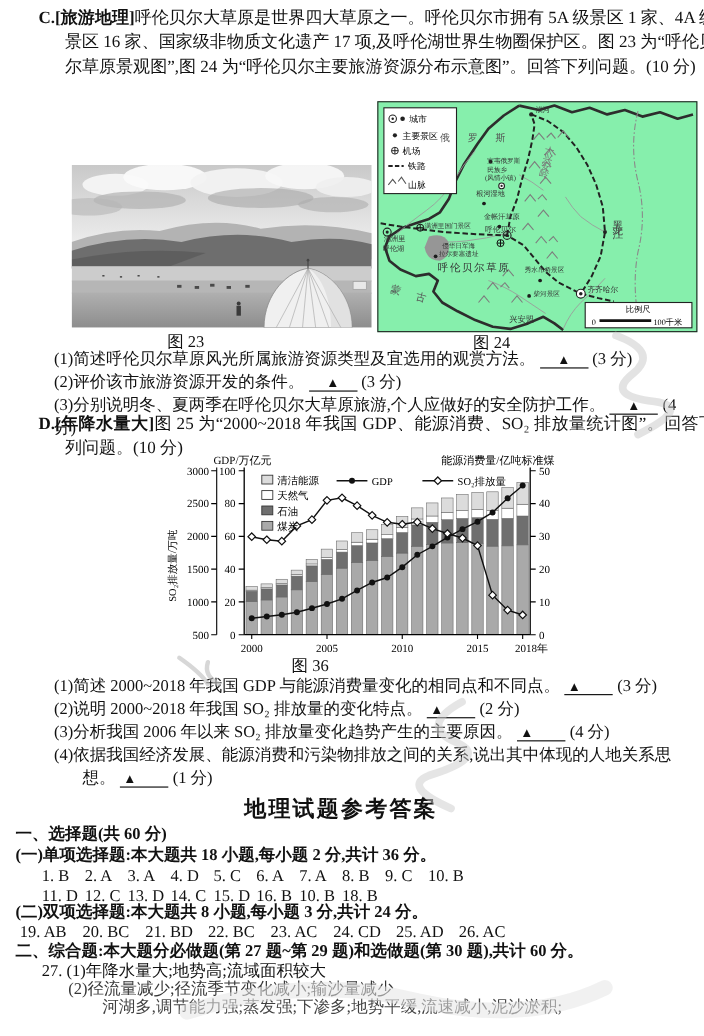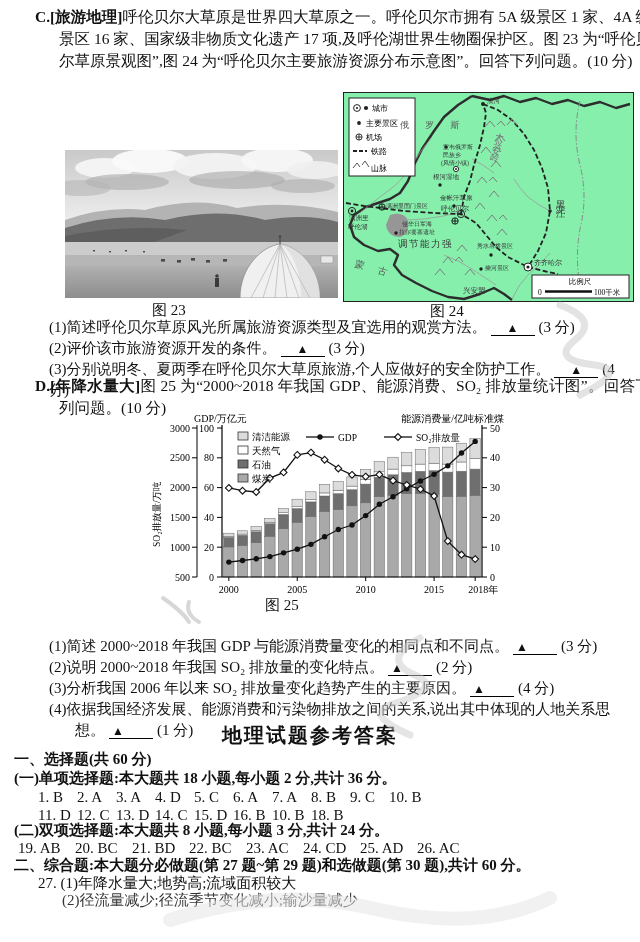--- a/index.html
+++ b/index.html
@@ -208,21 +208,21 @@
   <div class="ml" style="left:99px;top:59px;font-size:6px;">民族乡</div>
   <div class="ml" style="left:97px;top:67px;font-size:6px;">(风情小镇)</div>
   <div class="ml" style="left:89px;top:81px;font-size:6.5px;">根河湿地</div>
   <div class="ml" style="left:96px;top:102px;font-size:6.5px;">金帐汗草原</div>
   <div class="ml" style="left:87px;top:113px;font-size:7px;margin-left:10px;">呼伦贝尔</div>
   <div class="ml" style="left:42px;top:110px;font-size:6px;">满洲里国门景区</div>
   <div class="ml" style="left:5px;top:122px;font-size:6.5px;">满洲里</div>
   <div class="ml" style="left:4px;top:131px;font-size:6.5px;">呼伦湖</div>
   <div class="ml" style="left:58px;top:128px;font-size:6px;">侵华日军海</div>
   <div class="ml" style="left:55px;top:136px;font-size:6px;">拉尔要塞遗址</div>
-  <div class="ml" style="left:54px;top:147px;font-size:9.5px;letter-spacing:1.5px;color:#333;">调节能力强</div>
+  <div class="ml" style="left:54px;top:147px;font-size:9.5px;letter-spacing:1.5px;color:#333;">呼伦贝尔草原</div>
   <div class="ml" style="left:133px;top:150px;font-size:6px;">秀水吊桥景区</div>
   <div class="ml" style="left:141px;top:172px;font-size:6px;">柴河景区</div>
   <div class="ml" style="left:190px;top:167px;font-size:7px;">齐齐哈尔</div>
   <div class="ml" style="left:119px;top:194px;font-size:7.5px;">兴安盟</div>
 </div>
 <div class="abs cap" style="top:302px;left:430px;">图 24</div>
 
 <div class="abs" style="top:317px;left:49px;width:580px;">
   <p class="q"><span>(1)简述呼伦贝尔草原风光所属旅游资源类型及宜选用的观赏方法。</span><span class="blank">▲</span><span>(3 分)</span></p>
   <p class="q"><span>(2)评价该市旅游资源开发的条件。</span><span class="blank">▲</span><span>(3 分)</span></p>
@@ -413,23 +413,23 @@
         <rect x="88" y="61" width="10" height="8" fill="#a9a9a9" stroke="#333" stroke-width="0.8"></rect>
         <text x="102" y="69" font-size="9.5">煤炭</text>
         <line x1="156" y1="24" x2="184" y2="24" stroke="#111" stroke-width="1.3"></line>
         <circle cx="170" cy="24" r="2.7" fill="#111"></circle>
         <text x="188" y="27.5" font-size="9.5">GDP</text>
         <line x1="234" y1="24" x2="262" y2="24" stroke="#111" stroke-width="1.3"></line>
         <path d="M248,20.6 L251.4,24 L248,27.4 L244.6,24 Z" fill="#fff" stroke="#111" stroke-width="1.1"></path>
         <text x="266" y="27.5" font-size="9.5">SO₂排放量</text>
       </svg>
 </div>
-<div class="abs cap" style="top:596px;left:265px;">图 25</div>
-
-<div class="abs" style="top:636px;left:49px;width:582px;">
+<div class="abs cap" style="top:596px;left:265px;">图 36</div>
+
+<div class="abs" style="top:614px;left:49px;width:582px;">
   <p class="q qwrap"><span>(1)简述 2000~2018 年我国 GDP 与能源消费量变化的相同点和不同点。</span><span class="blank">▲</span><span>(3 分)</span></p>
   <p class="q qwrap"><span>(2)说明 2000~2018 年我国 SO₂ 排放量的变化特点。</span><span class="blank">▲</span><span>(2 分)</span></p>
   <p class="q qwrap"><span>(3)分析我国 2006 年以来 SO₂ 排放量变化趋势产生的主要原因。</span><span class="blank">▲</span><span>(4 分)</span></p>
   <p class="q qwrap"><span>(4)依据我国经济发展、能源消费和污染物排放之间的关系,说出其中体现的人地关系思想。</span><span class="blank">▲</span><span>(1 分)</span></p>
 </div>
 
 <div class="abs anst" style="top:722px;left:20px;width:580px;text-align:center;">地理试题参考答案</div>
 <div class="abs ansl b" style="top:751px;left:14px;">一、选择题(共 60 分)</div>
 <div class="abs ansl b" style="top:770px;left:14px;">(一)单项选择题:本大题共 18 小题,每小题 2 分,共计 36 分。</div>
 <div class="abs row w39" style="top:789px;left:38px;">
@@ -461,20 +461,21 @@
       <span>21. BD</span>
       <span>22. BC</span>
       <span>23. AC</span>
       <span>24. CD</span>
       <span>25. AD</span>
       <span>26. AC</span>
 </div>
 <div class="abs ansl b" style="top:857px;left:14px;">二、综合题:本大题分必做题(第 27 题~第 29 题)和选做题(第 30 题),共计 60 分。</div>
 <div class="abs ansl" style="top:875px;left:38px;">27. (1)年降水量大;地势高;流域面积较大</div>
 <div class="abs ansl" style="top:892px;left:62px;opacity:.85;">(2)径流量减少;径流季节变化减小;输沙量减少</div>
+<div class="abs ansl" style="top:908px;left:93px;opacity:.8;">河湖多,调节能力强;蒸发强;下渗多;地势平缓,流速减小,泥沙淤积;</div>
 
 <svg class="abs" style="top:295px;left:540px;" width="95" height="115">
   <path d="M20,10 Q60,25 35,45 Q10,65 55,70 Q90,75 40,100" fill="none" stroke="#c7c7c7" stroke-width="7" stroke-linecap="round" opacity="0.5"></path>
 </svg>
 <svg class="abs" style="top:630px;left:360px;" width="95" height="115">
   <path d="M60,8 Q20,30 55,45 Q85,58 30,75 Q5,85 50,105" fill="none" stroke="#cccccc" stroke-width="7" stroke-linecap="round" opacity="0.5"></path>
 </svg>
 <svg class="abs" style="top:592px;left:155px;" width="60" height="36">
   <path d="M8,6 Q28,20 34,30 M34,10 Q30,22 44,30" fill="none" stroke="#bdbdbd" stroke-width="4" stroke-linecap="round" opacity="0.6"></path>
 </svg>

